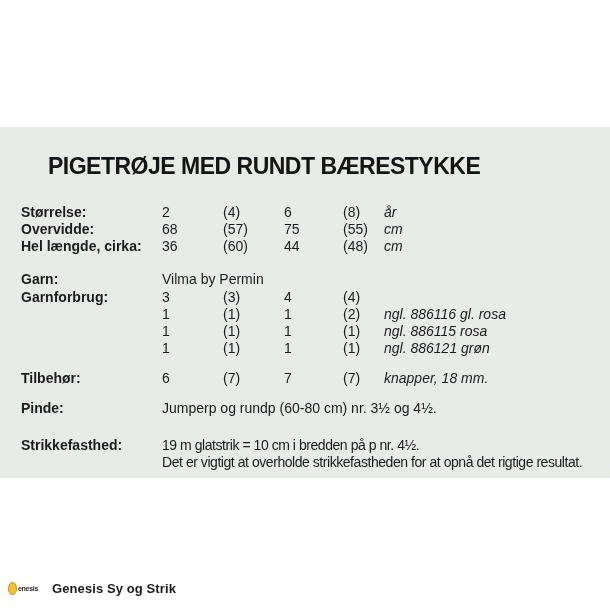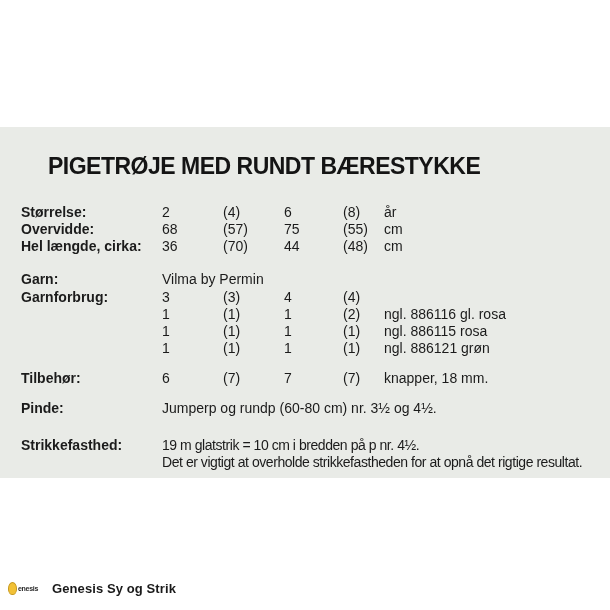--- a/index.html
+++ b/index.html
@@ -22,21 +22,21 @@
   }
   .row{
     position:absolute;left:0;width:610px;height:17px;
     font-size:14px;line-height:15px;white-space:nowrap;
   }
   .lbl{position:absolute;left:21px;font-weight:bold;}
   .c1{position:absolute;left:162px;}
   .c2{position:absolute;left:223px;}
   .c3{position:absolute;left:284px;}
   .c4{position:absolute;left:343px;}
-  .c5{position:absolute;left:384px;}
+  .c5{position:absolute;left:384px;font-style:italic;}
   .val{position:absolute;left:162px;}
   .small{font-size:14px;letter-spacing:-0.45px;}
   .footer{
     position:absolute;left:8px;top:580px;height:16px;
     display:flex;align-items:center;
   }
   .logo-mark{display:flex;align-items:center;}
   .logo-g{
     display:inline-block;width:7px;height:11px;
     background:#f2c136;border-radius:50% 50% 45% 45%;
@@ -72,21 +72,21 @@
   <span class="c1">68</span>
   <span class="c2">(57)</span>
   <span class="c3">75</span>
   <span class="c4">(55)</span>
   <span class="c5">cm</span>
 </div>
 
 <div class="row" style="top:239px">
   <span class="lbl">Hel længde, cirka:</span>
   <span class="c1">36</span>
-  <span class="c2">(70)</span>
+  <span class="c2">(60)</span>
   <span class="c3">44</span>
   <span class="c4">(48)</span>
   <span class="c5">cm</span>
 </div>
 
 <div class="row" style="top:272px">
   <span class="lbl">Garn:</span>
   <span class="val">Vilma by Permin</span>
 </div>
 

